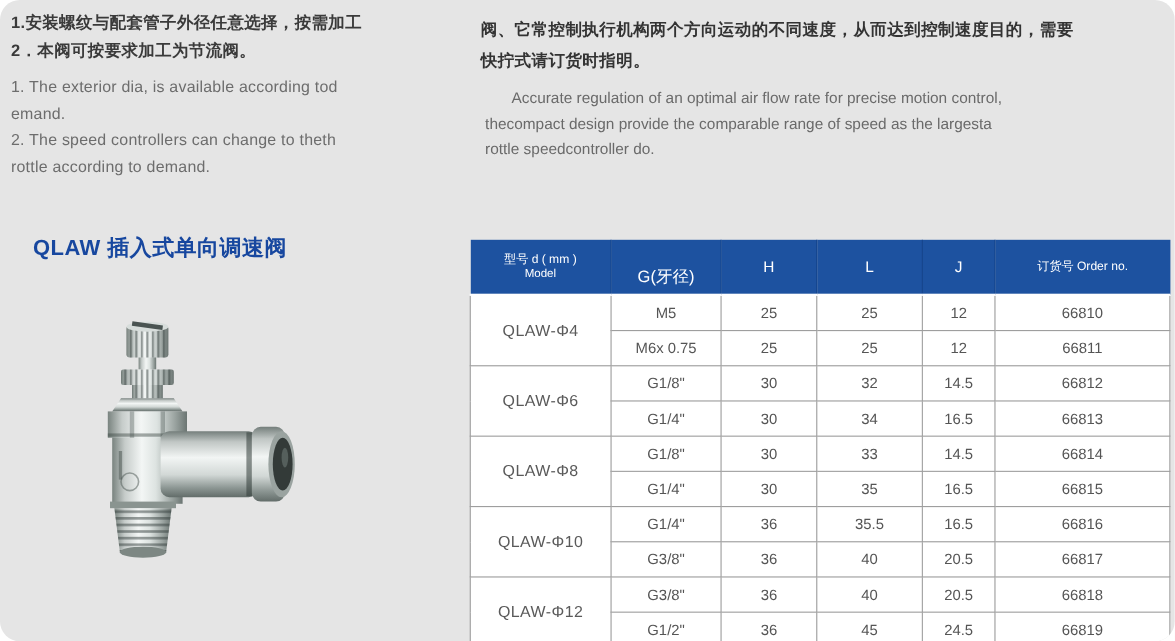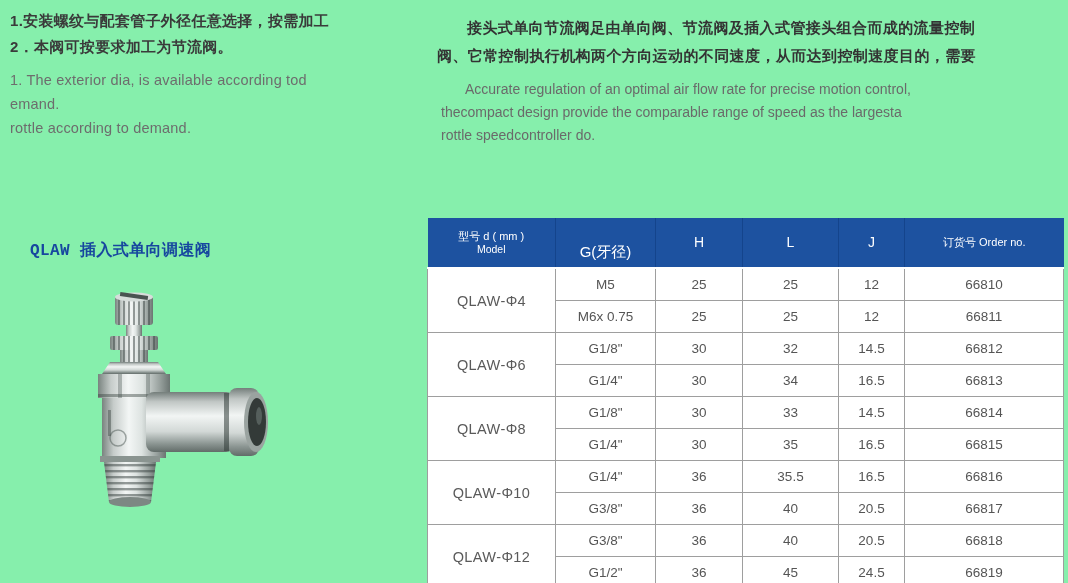--- a/index.html
+++ b/index.html
@@ -1,40 +1,41 @@
 <!DOCTYPE html>
 <html><head>
 <meta charset="utf-8">
 <style>
   html,body { margin:0; padding:0; background:#ffffff; }
   .page {
     position:relative; width:1068px; height:583px;
-    background:#86efac; overflow:hidden;
+    background:#e5e5e5; overflow:hidden;
     font-family:"Liberation Sans", sans-serif;
+    border-radius:18px;
   }
 
   
   .left-notes { position:absolute; left:10px; top:8px; width:418px; }
   .cn-line { font-size:15px; font-weight:700; color:#3a3a3a; line-height:26px; letter-spacing:0.3px; }
   .en-block { margin-top:8px; }
   .en-line { font-size:14.5px; color:#6d6d6d; line-height:24px; letter-spacing:0.2px; }
 
   
   .right-intro { position:absolute; left:437px; top:14px; width:626px; }
   .r-cn-line { font-size:15px; font-weight:700; color:#333333; line-height:28px; letter-spacing:0.4px; }
   .indent-2em { text-indent:2em; }
   .r-en-block { margin-top:8px; }
   .r-en-line { font-size:14px; color:#6a6a6a; line-height:23px; padding-left:4px; }
   .indent-en { text-indent:24px; }
 
   
   .section-title {
-    position:absolute; left:30px; top:240px;
-    font-family:Liberation Mono, monospace;
-    font-size:16px; font-weight:700; color:#17479f; letter-spacing:0.4px;
+    position:absolute; left:30px; top:212px;
+    font-family:Liberation Sans, sans-serif;
+    font-size:20px; font-weight:700; color:#17479f; letter-spacing:0.4px;
   }
 
   
   .product { position:absolute; left:88px; top:290px; width:200px; height:228px; }
 
   
   .spec-table {
     position:absolute; left:427px; top:218px; width:636px; height:365px;
     border-collapse:collapse; table-layout:fixed;
   }
@@ -61,27 +62,28 @@
 <body>
 
 <div class="page">
 
   <div class="left-notes">
     <div class="cn-line">1.安装螺纹与配套管子外径任意选择，按需加工</div>
     <div class="cn-line">2．本阀可按要求加工为节流阀。</div>
     <div class="en-block">
       <div class="en-line">1. The exterior dia, is available according tod</div>
       <div class="en-line">emand.</div>
+      <div class="en-line">2. The speed controllers can change to theth</div>
       <div class="en-line">rottle according to demand.</div>
     </div>
   </div>
 
   <div class="right-intro">
-    <div class="r-cn-line indent-2em">接头式单向节流阀足由单向阀、节流阀及插入式管接头组合而成的流量控制</div>
     <div class="r-cn-line">阀、它常控制执行机构两个方向运动的不同速度，从而达到控制速度目的，需要</div>
+    <div class="r-cn-line">快拧式请订货时指明。</div>
     <div class="r-en-block">
       <div class="r-en-line indent-en">Accurate regulation of an optimal air flow rate for precise motion control,</div>
       <div class="r-en-line">thecompact design provide the comparable range of speed as the largesta</div>
       <div class="r-en-line">rottle speedcontroller do.</div>
     </div>
   </div>
 
   <div class="section-title">QLAW 插入式单向调速阀</div>
 
   <div class="product">

